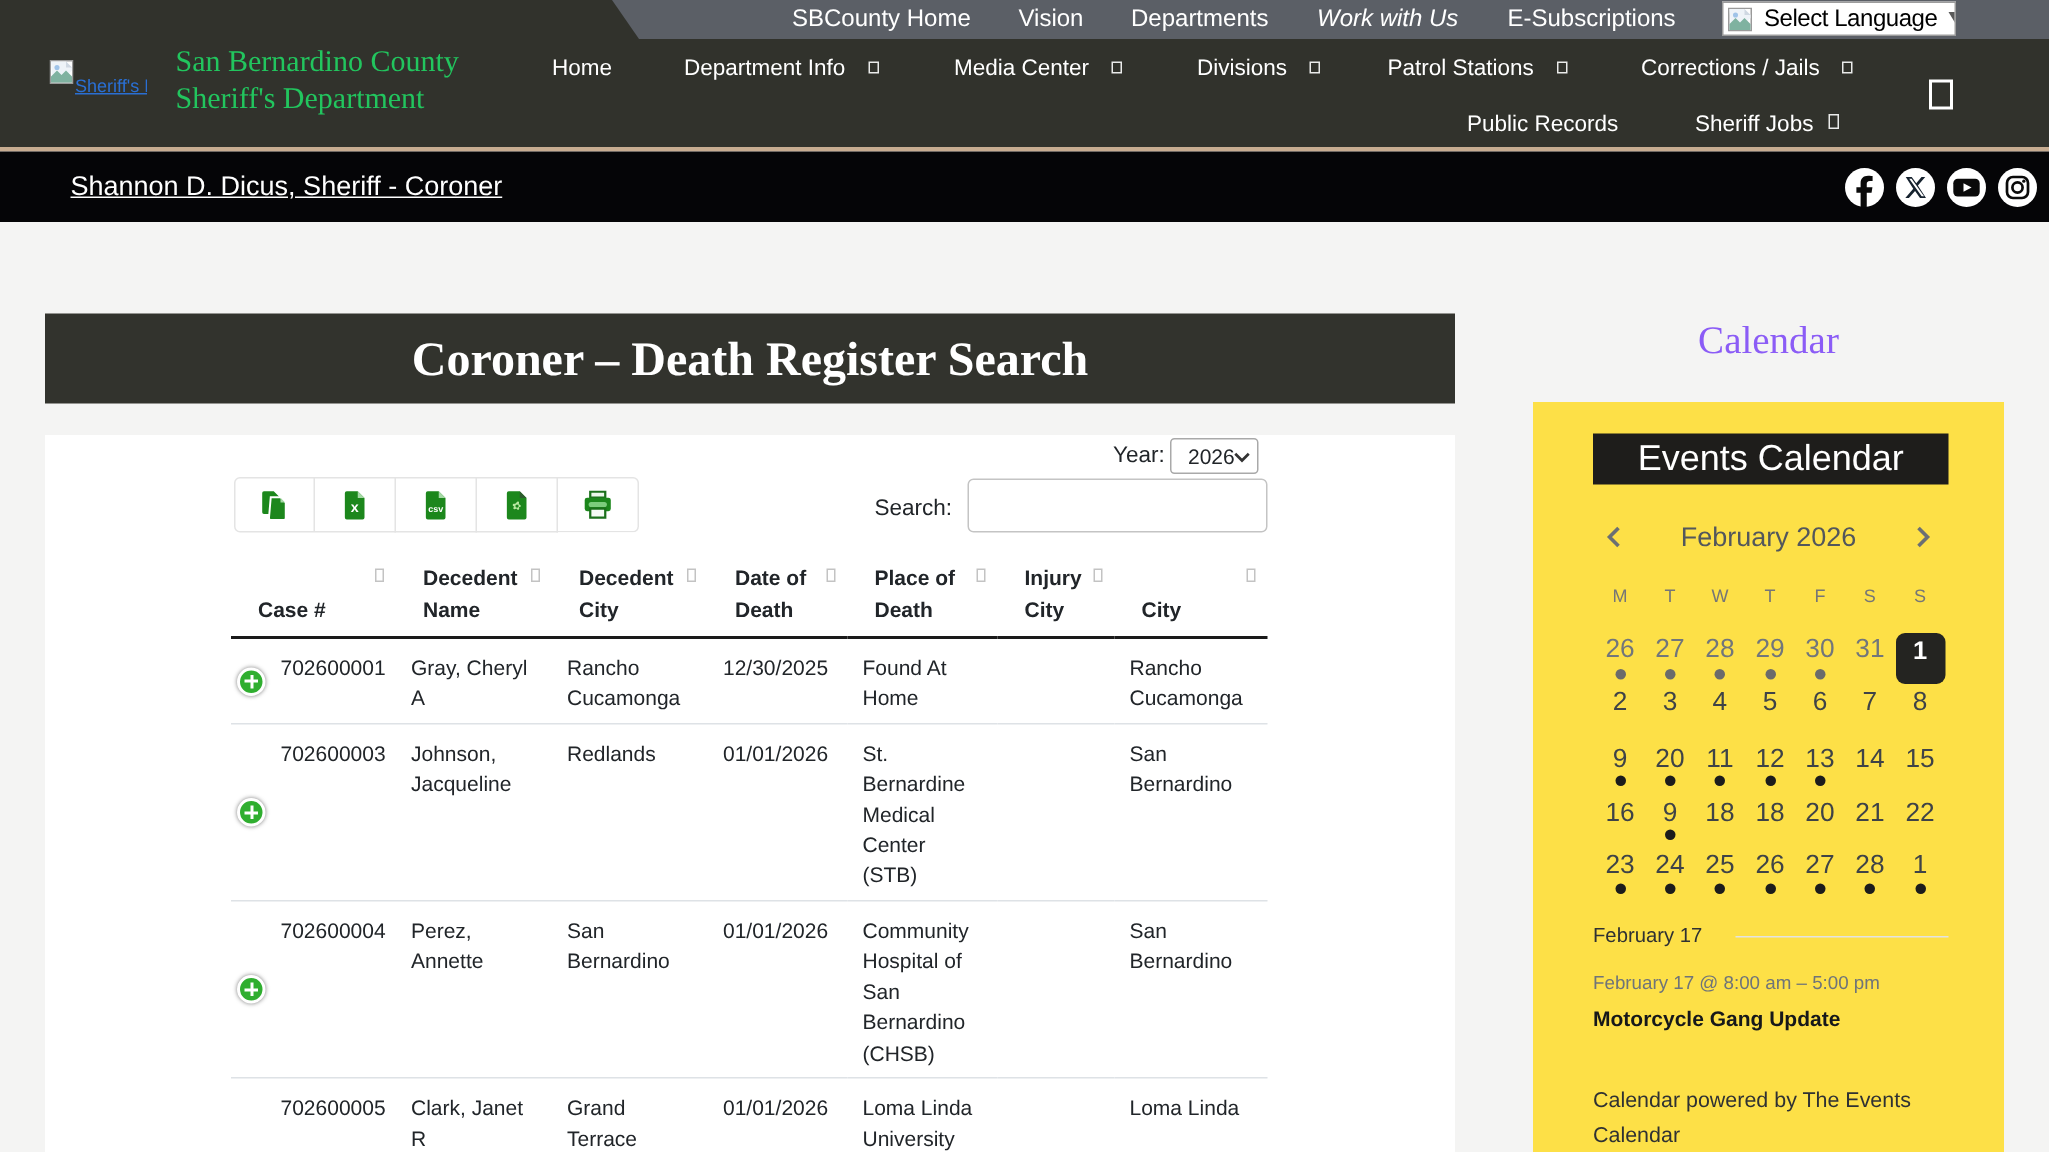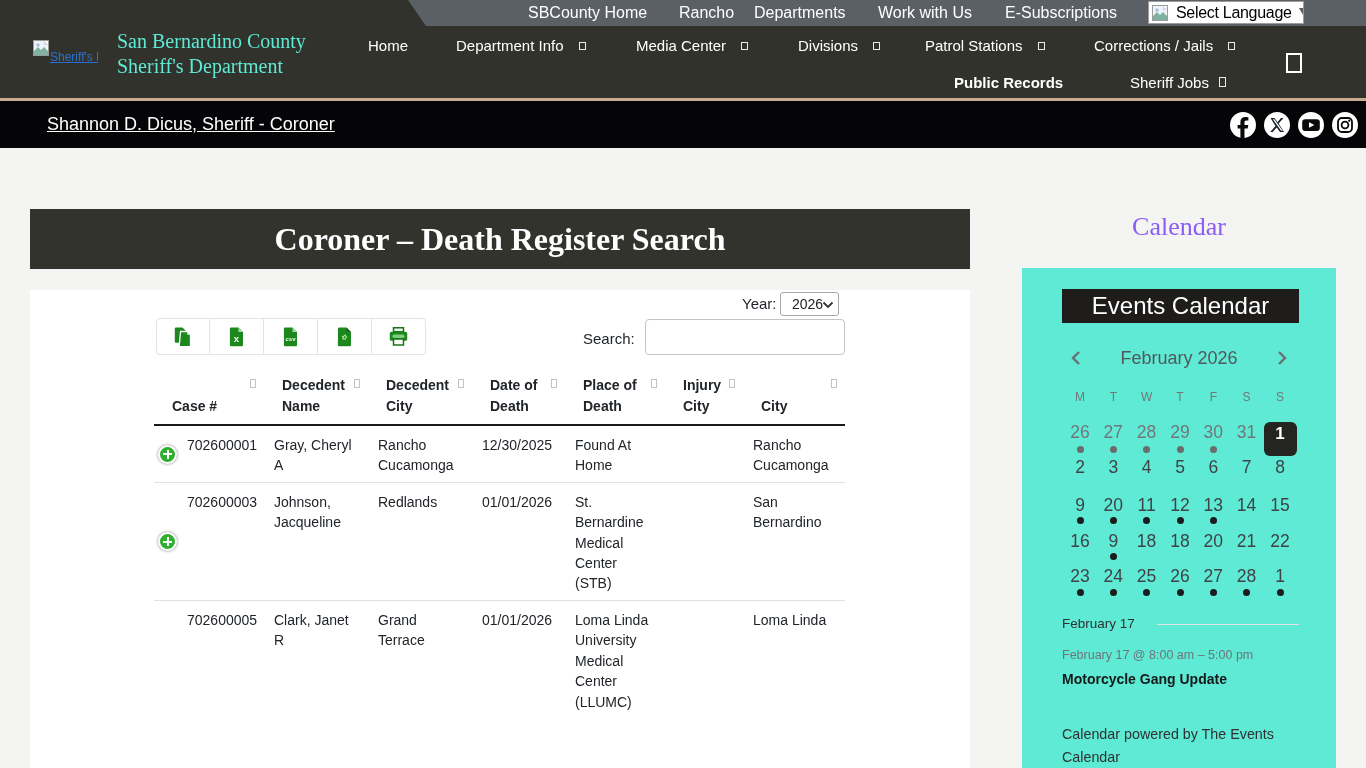--- a/index.html
+++ b/index.html
@@ -12,21 +12,21 @@
   #hdr { position:absolute; top:0; left:0; width:1366px; height:99px; background:#31322c; }
   #utl { position:absolute; top:0; right:0; width:958px; height:26px; background:#5b5f66;
          clip-path:polygon(0 0, 958px 0, 958px 26px, 18px 26px); }
   .utlink { position:absolute; top:0; height:26px; line-height:26px; color:#fff; font-size:16px; white-space:nowrap; }
   #langbox { position:absolute; left:1148px; top:1px; width:156px; height:23px; background:#fff;
              border:1px solid #9c9c9c; display:flex; align-items:center; padding-left:3px; white-space:nowrap; overflow:hidden; }
   #langbox span.t { font-size:16px; color:#000; margin-left:8px; letter-spacing:-0.3px; }
   #langbox span.v { position:absolute; left:150px; top:6px; width:0; height:0;
       border-left:6px solid transparent; border-right:6px solid transparent; border-top:10px solid #5a5a5a; }
 
-  #sitetitle { position:absolute; left:117px; top:29px; color:#5eead4;
+  #sitetitle { position:absolute; left:117px; top:29px; color:#22c55e;
     font-family:"Liberation Serif", serif; font-size:20px; line-height:25px; }
 
   .nav1 { position:absolute; color:#fff; font-size:15px; white-space:nowrap; }
   .tofu { display:inline-block; width:7px; height:8px; border:1px solid rgba(255,255,255,.9); margin-left:15px; vertical-align:1px; }
   .stofu { position:absolute; width:6px; height:9px; border:1px solid #c3c3c3; }
 
   
   #tan { position:absolute; top:98px; left:0; width:1366px; height:3px; background:#c7ac91; }
   #blk { position:absolute; top:101px; left:0; width:1366px; height:47px; background:#050507; }
   #blk a.crumb { position:absolute; left:47px; top:13px; color:#fff; font-size:18px; text-decoration:underline; }
@@ -62,21 +62,21 @@
   tr.r1 td { border-top:none; }
   td.c1 { position:relative; padding-left:33px; padding-right:4px; }
   .plus { position:absolute; left:4px; top:50%; margin-top:-9.5px; width:19px; height:19px;
     border-radius:50%; background:#2fae2f; border:2px solid #fff; box-shadow:0 0 3px rgba(40,40,40,.6); }
   .plus::before { content:""; position:absolute; left:3px; top:6.5px; width:9px; height:2px; background:#fff; }
   .plus::after  { content:""; position:absolute; left:6.5px; top:3px; width:2px; height:9px; background:#fff; }
 
   
   #calhead { position:absolute; left:1022px; top:212px; width:314px; text-align:center;
     font-family:"Liberation Serif", serif; font-size:26px; color:#8b5cf6; }
-  #scard { position:absolute; left:1022px; top:268px; width:314px; height:500px; background:#5eead4; }
+  #scard { position:absolute; left:1022px; top:268px; width:314px; height:500px; background:#fde047; }
   #evbanner { position:absolute; left:40px; top:21px; width:237px; height:34px; background:#1e1d1b;
     color:#fff; font-size:24px; text-align:center; line-height:33px; }
   #monthrow { position:absolute; left:0; top:80px; width:314px; text-align:center; font-size:18px; color:#53575c; }
   .chev { position:absolute; top:82px; width:12px; height:16px; }
   .dow { position:absolute; width:34px; text-align:center; font-size:12px; line-height:14px; color:#767676; top:122px; }
   .day { position:absolute; width:34px; text-align:center; font-size:17.5px; line-height:20px; color:#3f4347; }
   .day.gray { color:#72767b; }
   .dot { position:absolute; width:7px; height:7px; border-radius:50%; background:#1c1c1c; }
   .dot.gray { background:#6b6b6b; }
   #feb1 { position:absolute; background:#242421; border-radius:6px; width:33px; height:34px;
@@ -98,23 +98,23 @@
       <path d="M11 1 l4 4 h-4 z" fill="#cfd8e2"></path>
       <path d="M1 11 l4 -4 3 3 3 -3 4 4 v4 h-14 z" fill="#7fb2a0"></path>
       <circle cx="5" cy="5" r="1.7" fill="#9fc3e8"></circle>
     </symbol>
   </defs>
 </svg>
 
 <div id="hdr">
   <div id="utl"></div>
   <span class="utlink" style="left:528px;">SBCounty Home</span>
-  <span class="utlink" style="left:679px;">Rancho</span>
+  <span class="utlink" style="left:679px;">Vision</span>
   <span class="utlink" style="left:754px;">Departments</span>
-  <span class="utlink" style="left:878px;">Work with Us</span>
+  <span class="utlink" style="left:878px;font-style:italic;">Work with Us</span>
   <span class="utlink" style="left:1005px;">E-Subscriptions</span>
   <div id="langbox">
     <svg width="16" height="16">
         <use href="#brokimg"></use>
       </svg>
     <span class="t">Select Language</span>
     <span class="v"></span>
   </div>
 
   <span class="abs" style="left:33px; top:40px;"><svg width="16" height="16">
@@ -123,21 +123,21 @@
   <span class="abs" style="left:50px; top:50px; color:#2a6fd3; font-size:12px; text-decoration:underline; width:48px; overflow:hidden; white-space:nowrap; display:inline-block;">Sheriff's L</span>
 
   <div id="sitetitle">San Bernardino County<br>Sheriff's Department</div>
 
   <span class="nav1" style="left:368px; top:37px;">Home</span>
   <span class="nav1" style="left:456px; top:37px;">Department Info<span class="tofu"></span></span>
   <span class="nav1" style="left:636px; top:37px;">Media Center<span class="tofu"></span></span>
   <span class="nav1" style="left:798px; top:37px;">Divisions<span class="tofu"></span></span>
   <span class="nav1" style="left:925px; top:37px;">Patrol Stations<span class="tofu"></span></span>
   <span class="nav1" style="left:1094px; top:37px;">Corrections / Jails<span class="tofu"></span></span>
-  <span class="nav1" style="left:954px; top:74px;font-weight:bold;">Public Records</span>
+  <span class="nav1" style="left:978px; top:74px;">Public Records</span>
   <span class="nav1" style="left:1130px; top:74px;">Sheriff Jobs<span class="tofu" style="margin-left:10px; height:10px;"></span></span>
   <span class="abs" style="left:1286px; top:53px; width:16px; height:20px; border:2px solid #fff;"></span>
 </div>
 
 <div id="tan"></div>
 <div id="blk">
   <a class="crumb">Shannon D. Dicus, Sheriff - Coroner</a>
 </div>
 
 <svg class="soc" style="left:1230px;" viewBox="0 0 26 26">
@@ -245,20 +245,29 @@
         <td>Found At Home</td>
         <td></td>
         <td>Rancho Cucamonga</td>
       </tr>
       <tr>
         <td class="c1"><span class="plus"></span>702600003</td>
         <td>Johnson, Jacqueline</td>
         <td>Redlands</td>
         <td>01/01/2026</td>
         <td>St. Bernardine Medical Center (STB)</td>
+        <td></td>
+        <td>San Bernardino</td>
+      </tr>
+      <tr>
+        <td class="c1"><span class="plus"></span>702600004</td>
+        <td>Perez, Annette</td>
+        <td>San Bernardino</td>
+        <td>01/01/2026</td>
+        <td>Community Hospital of San Bernardino (CHSB)</td>
         <td></td>
         <td>San Bernardino</td>
       </tr>
       <tr>
         <td class="c1">702600005</td>
         <td>Clark, Janet R</td>
         <td>Grand Terrace</td>
         <td>01/01/2026</td>
         <td>Loma Linda University Medical Center (LLUMC)</td>
         <td></td>

